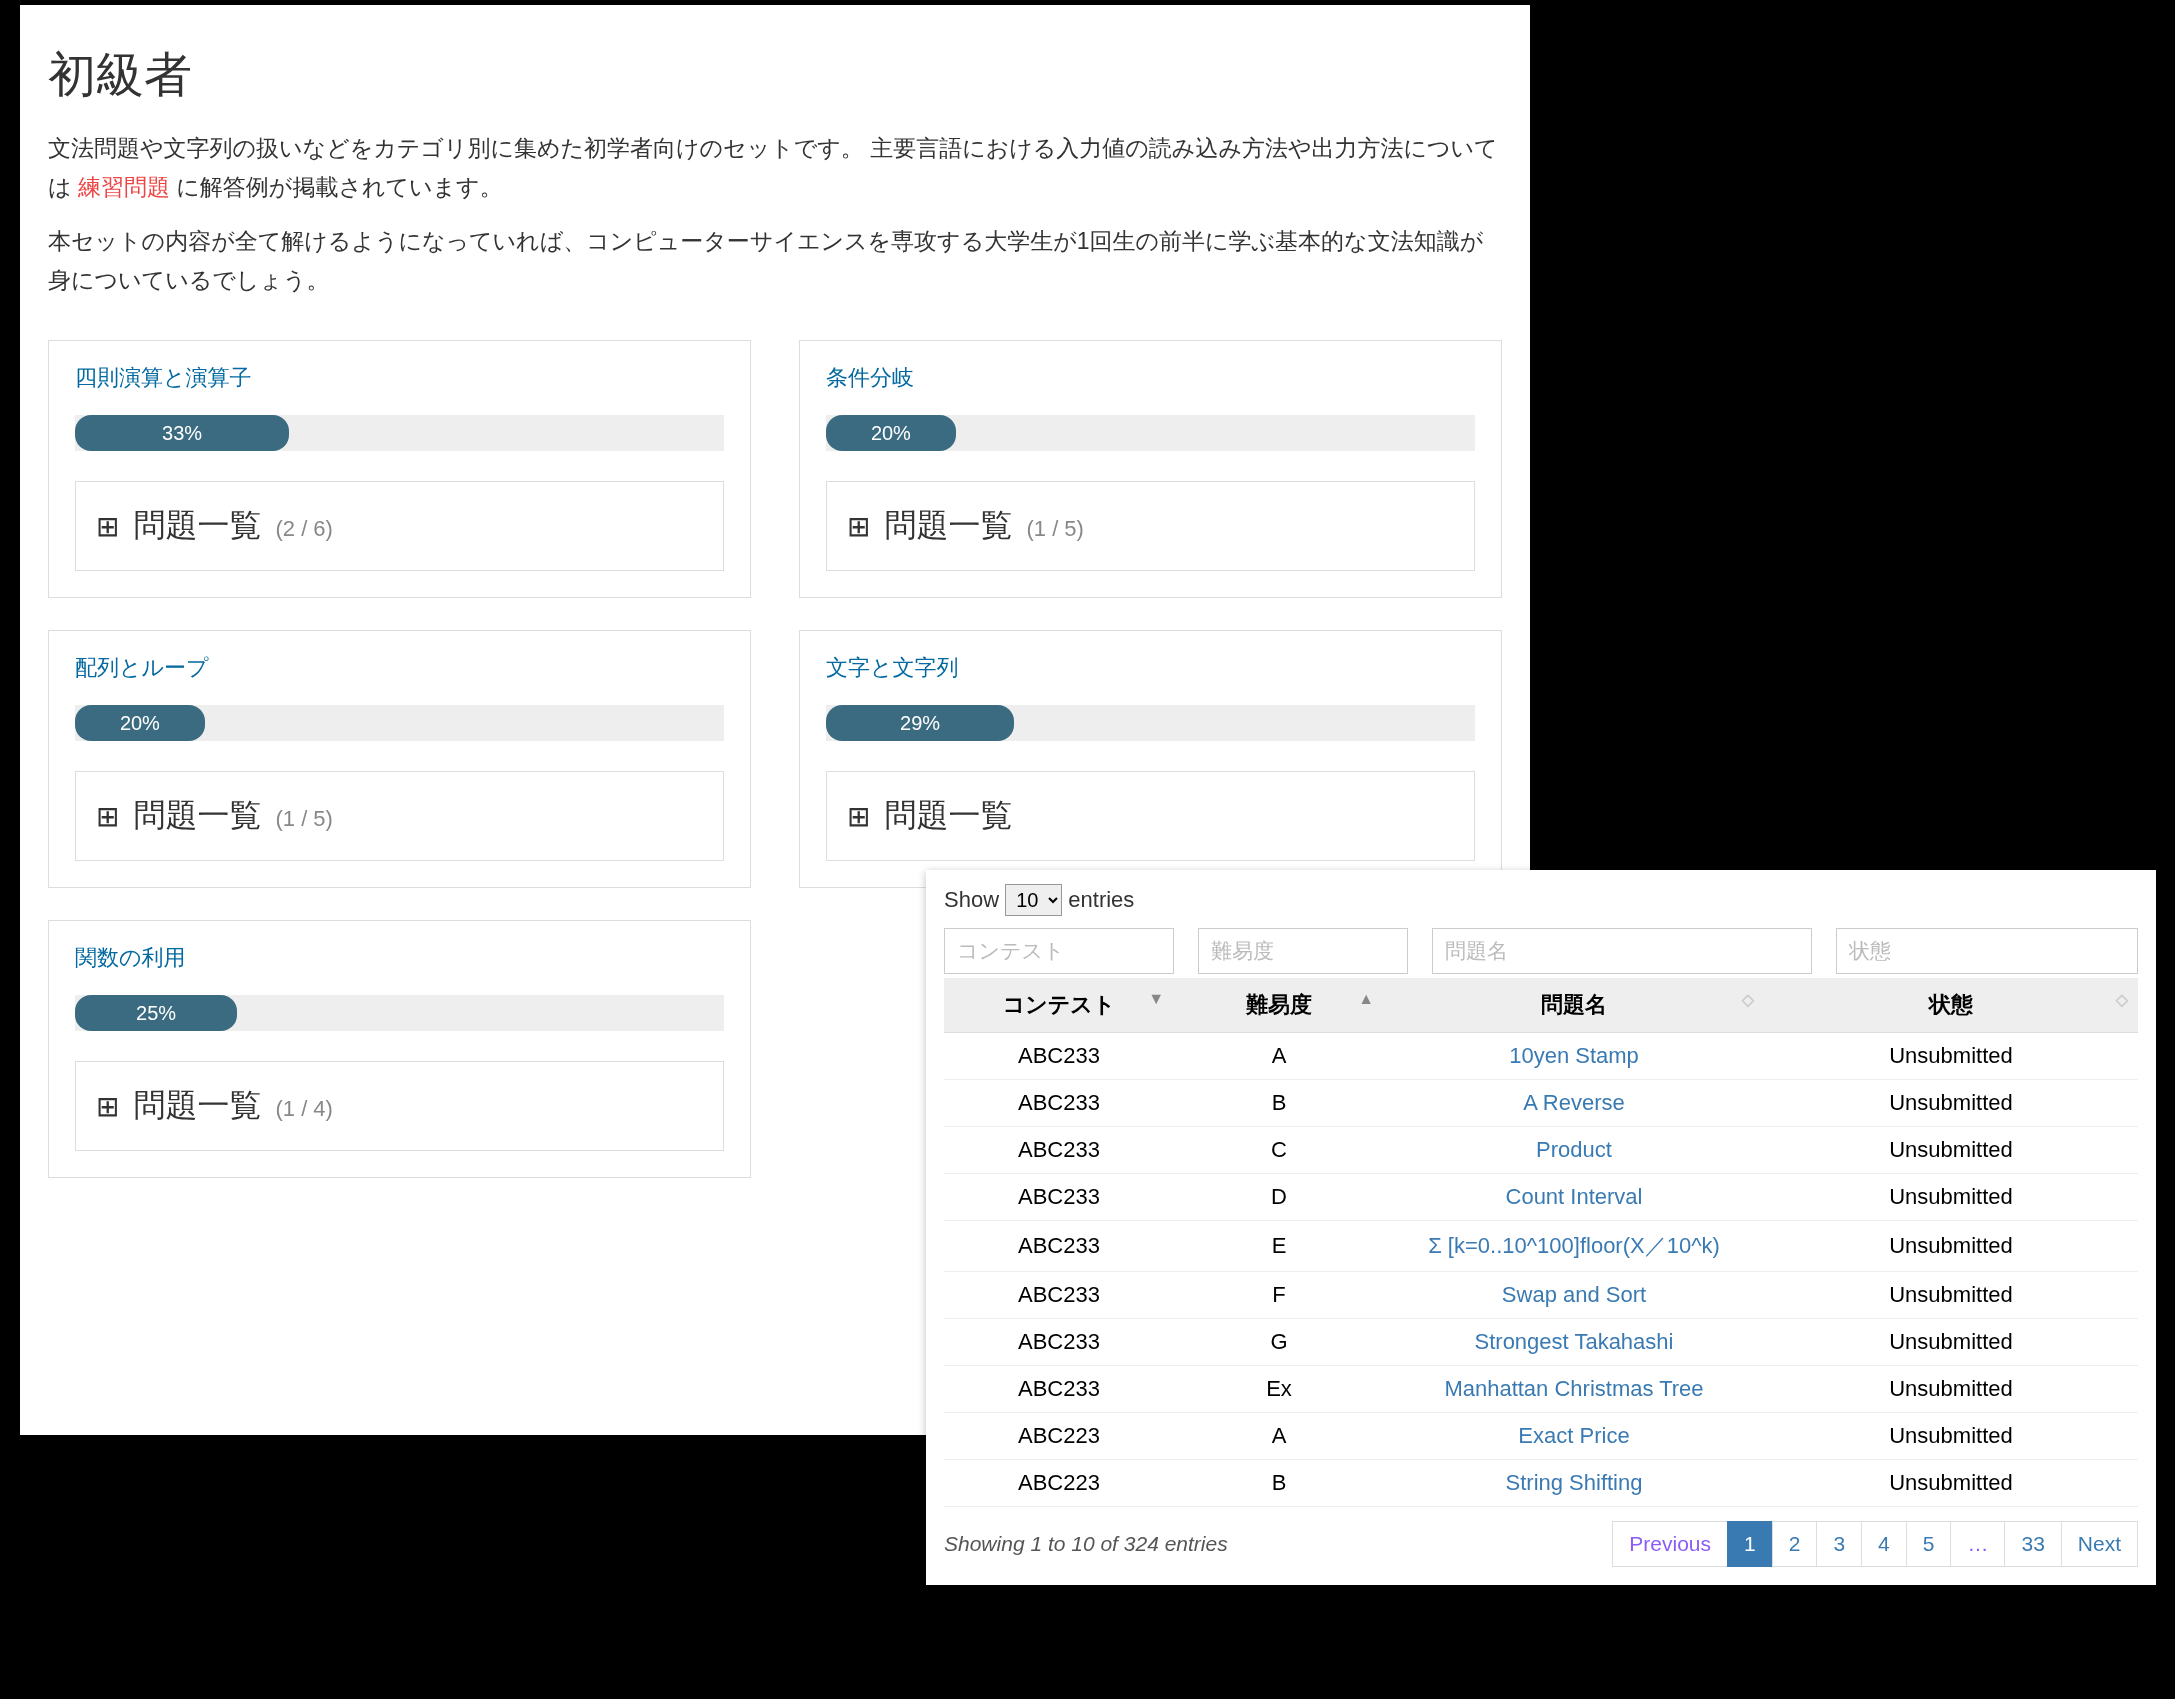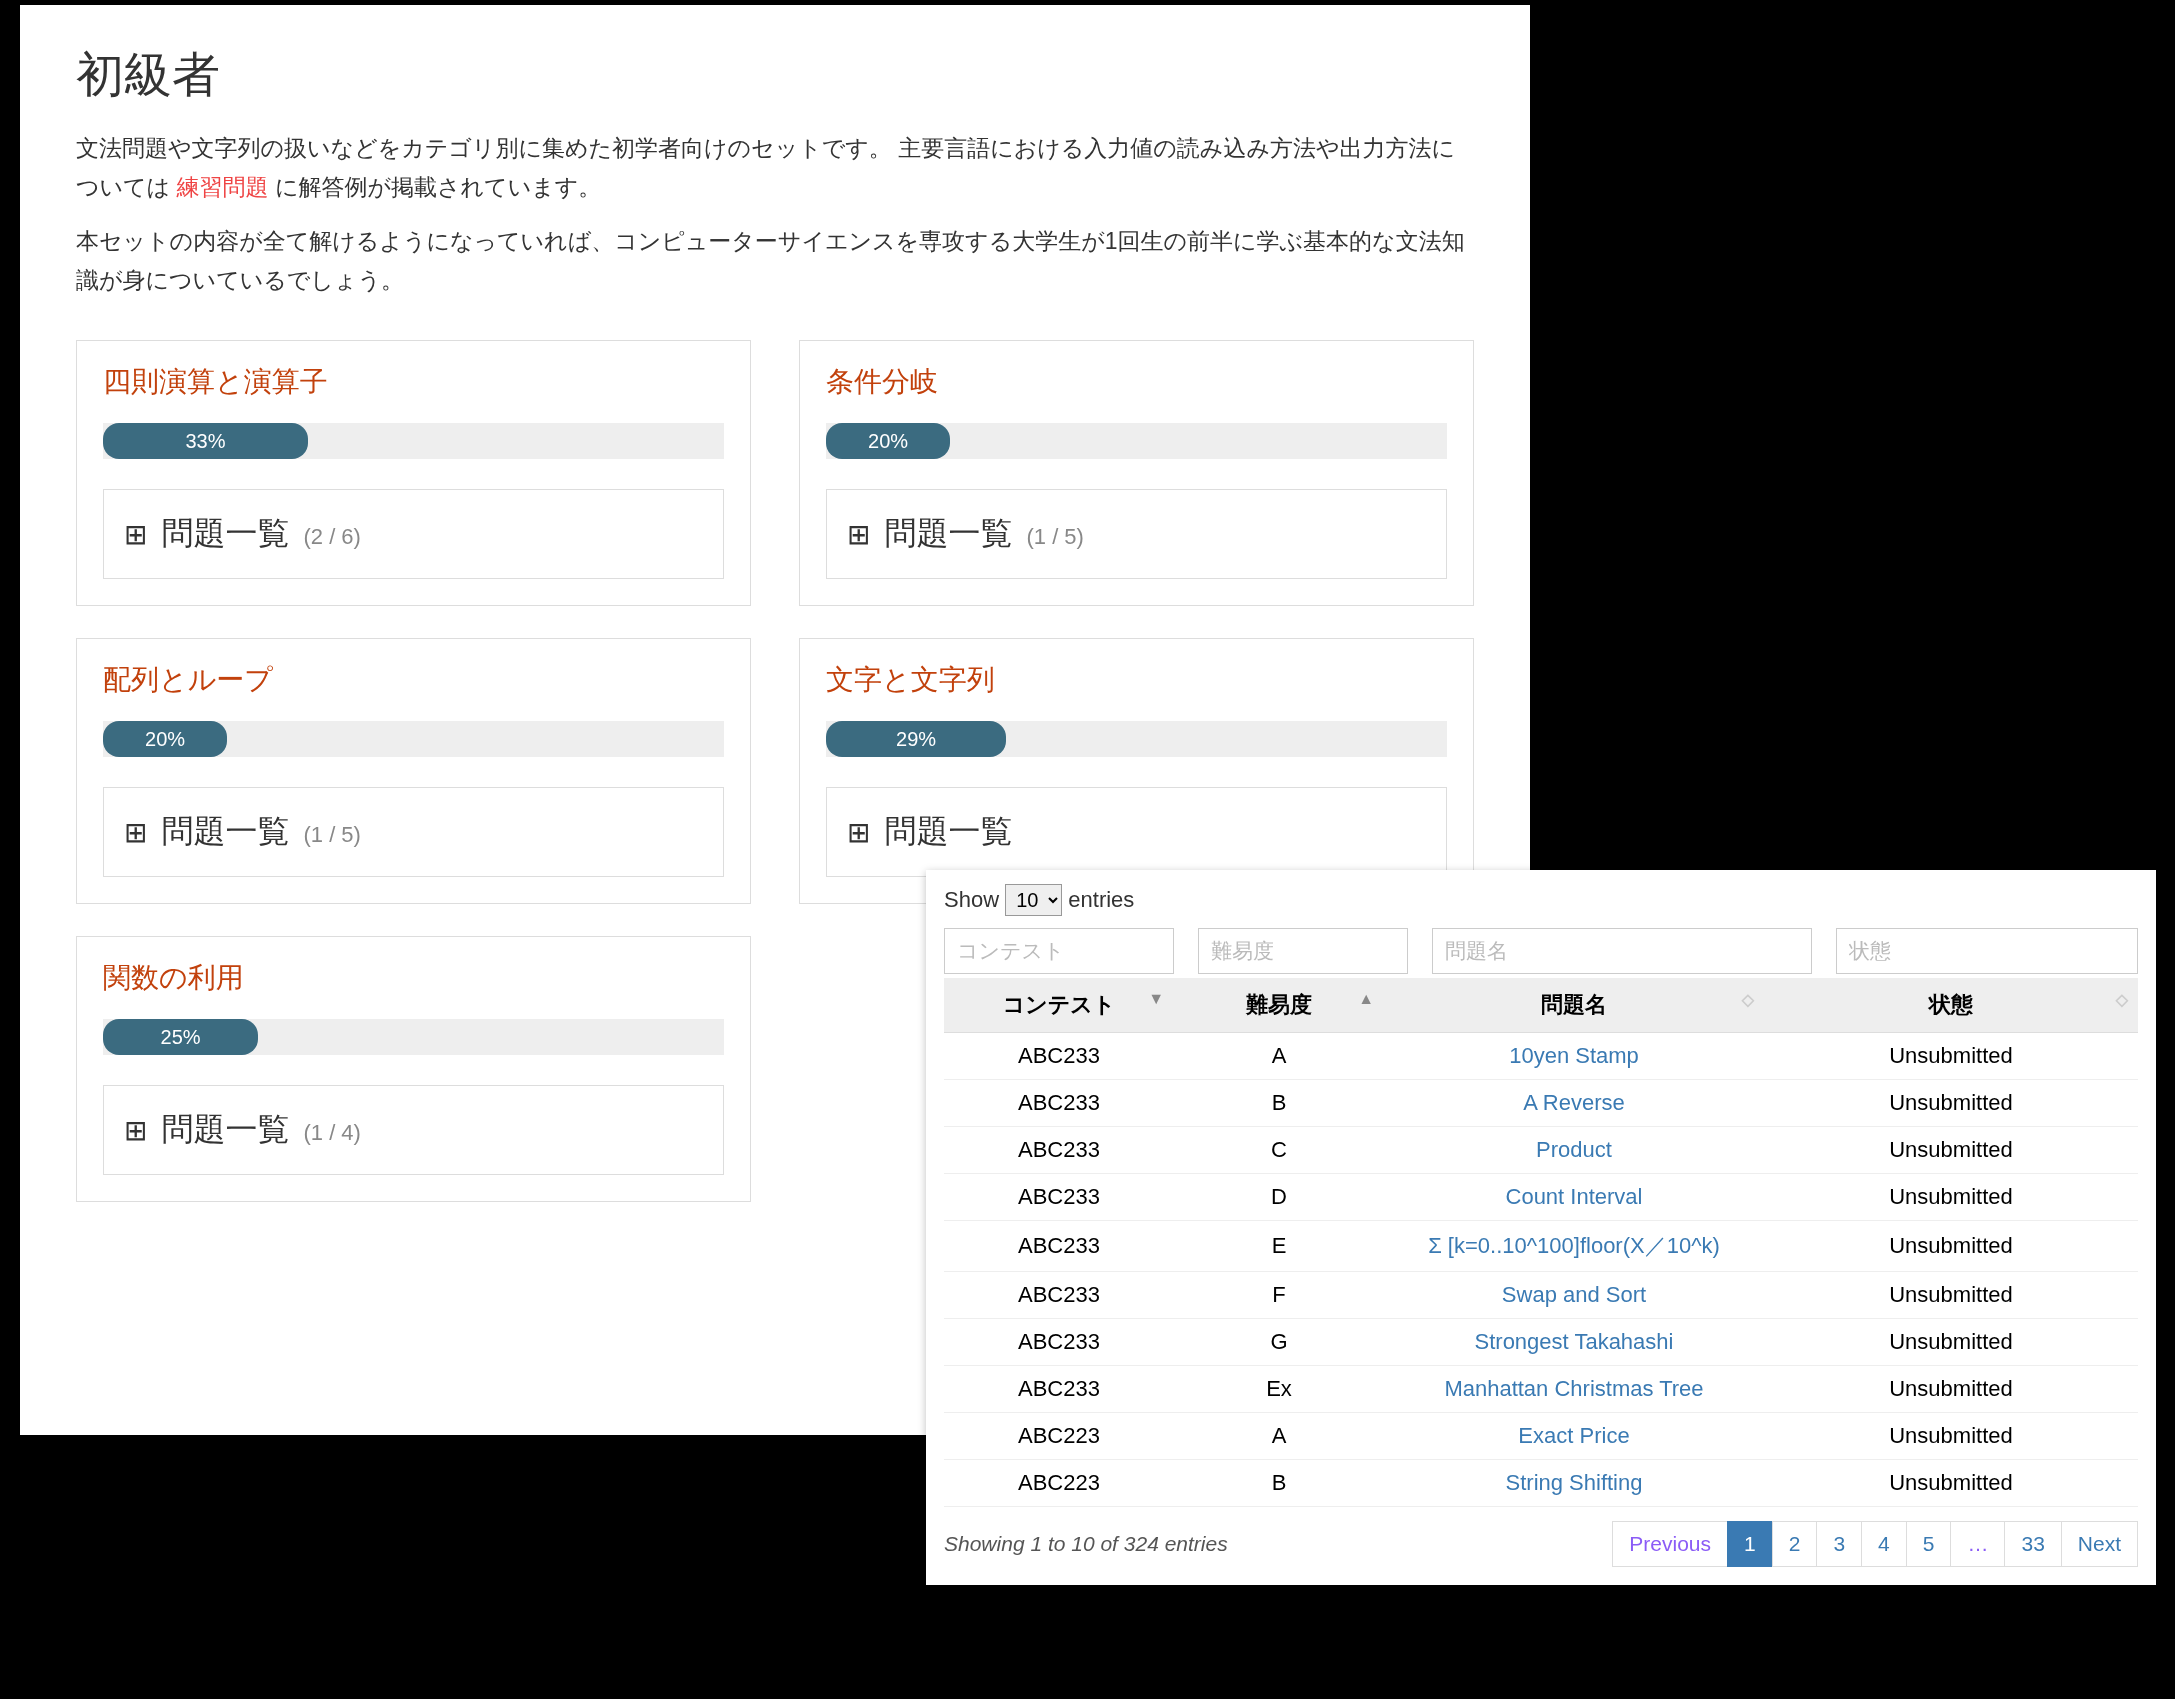--- a/index.html
+++ b/index.html
@@ -11,21 +11,21 @@
   position: relative;
   overflow: hidden;
 }
 .panel-main {
   position: absolute;
   left: 20px;
   top: 5px;
   width: 1510px;
   height: 1430px;
   background: #fff;
-  padding: 20px 56px;
+  padding: 20px 28px;
 }
 .page-title {
   font-size: 48px;
   font-weight: 400;
   color: #333;
   margin: 18px 0 22px 0;
 }
 .desc {
   font-size: 23px;
   color: #333;
@@ -38,22 +38,22 @@
   grid-template-columns: 1fr 1fr;
   gap: 32px 48px;
   margin-top: 40px;
 }
 .card {
   border: 1px solid #ddd;
   background: #fff;
 }
 .card-header {
   padding: 22px 26px;
-  font-size: 28px;
-  color: #c2410c;
+  font-size: 22px;
+  color: #0369a1;
 }
 .card-body { padding: 0 26px 26px 26px; }
 .progress {
   height: 36px;
   background: #eee;
   position: relative;
   margin-bottom: 30px;
 }
 .progress-fill {
   height: 100%;

